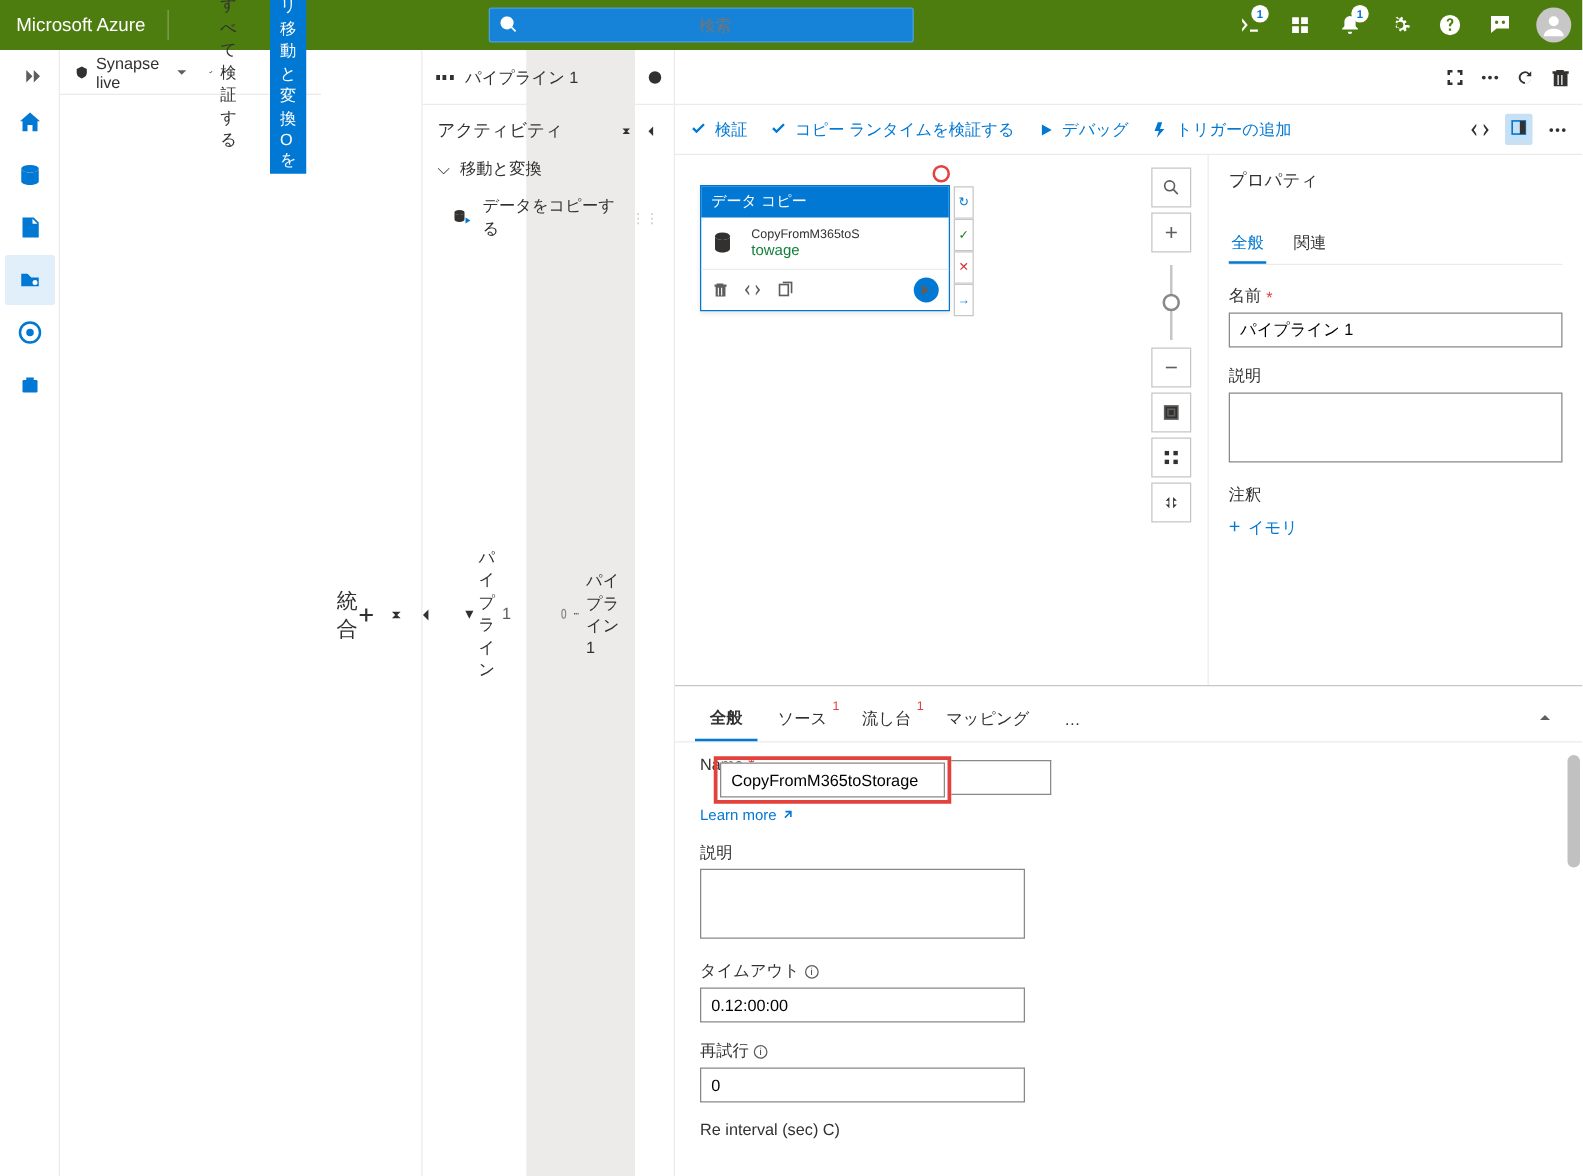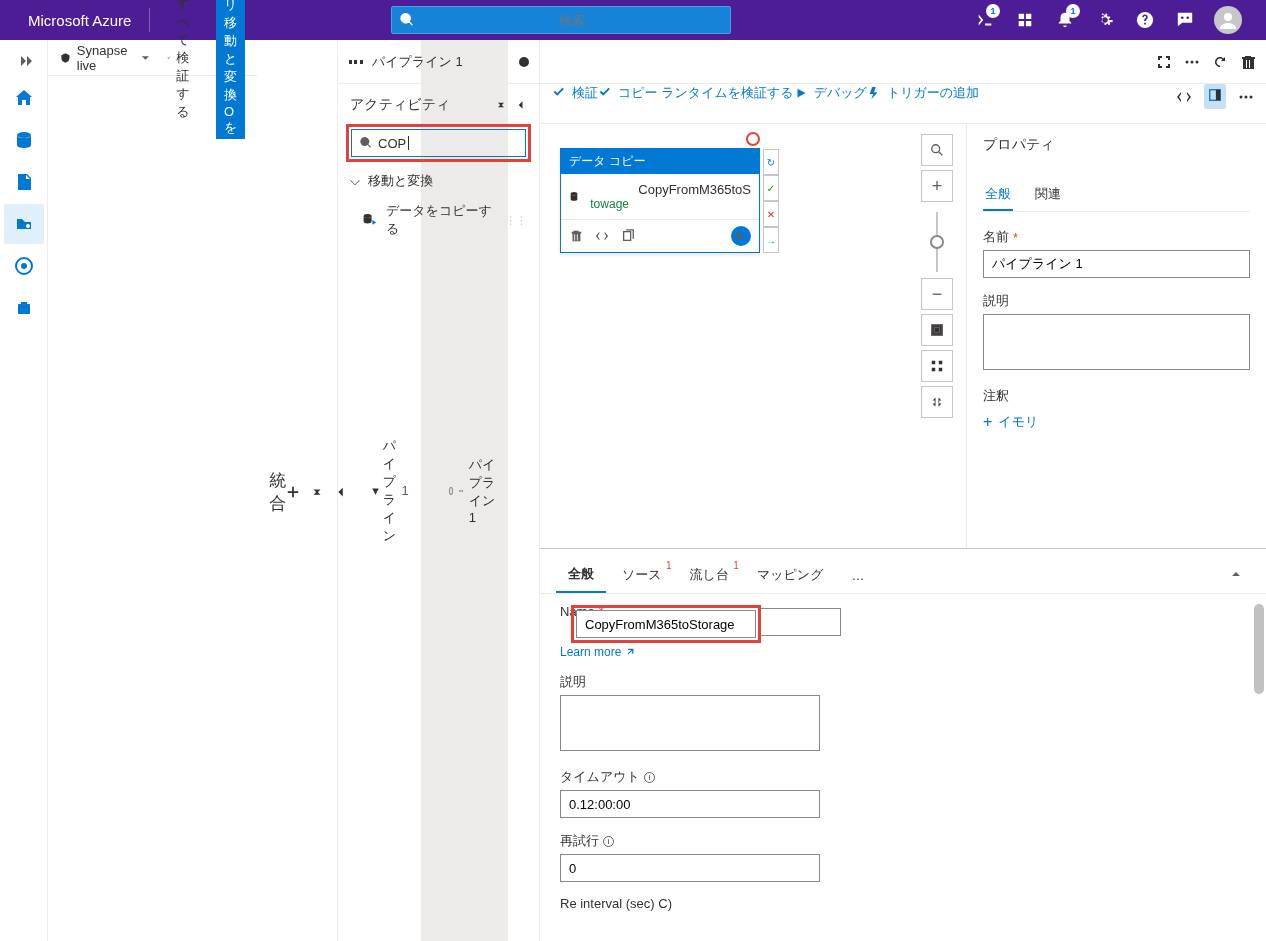--- a/index.html
+++ b/index.html
@@ -1,19 +1,19 @@
 <!DOCTYPE html>
 <html><head>
 <meta charset="utf-8">
 <style>
 * { box-sizing: border-box; margin: 0; padding: 0; }
 body { font-family: "Segoe UI", "Meiryo", sans-serif; font-size: 13px; color: #323130; background: #fff; width: 1266px; height: 941px; overflow: hidden; }
 
 
-.top-header { background: #4c1d95; height: 40px; display: flex; align-items: center; color: #fff; padding: 0 16px; }
+.top-header { background: #4d7c0f; height: 40px; display: flex; align-items: center; color: #fff; padding: 0 1px; }
 .brand { font-size: 15px; font-weight: 400; padding: 0 12px; white-space: nowrap; }
 .hdr-divider { width: 1px; height: 24px; background: rgba(255,255,255,0.3); margin: 0 6px; }
 .search-wrap { flex: 1; display: flex; justify-content: center; }
 .search-box { width: 340px; height: 28px; background: #1683d8; border: 1px solid #4ba0e1; border-radius: 2px; display: flex; align-items: center; padding: 0 8px; color: #fff; }
 .search-box input { background: transparent; border: none; color: #fff; font-size: 13px; outline: none; flex: 1; text-align: center; }
 .search-box svg { width: 14px; height: 14px; margin-right: 8px; }
 .hdr-icons { display: flex; align-items: center; gap: 2px; }
 .hdr-icon { width: 38px; height: 40px; display: flex; align-items: center; justify-content: center; position: relative; cursor: pointer; }
 .hdr-icon svg { width: 18px; height: 18px; }
 .badge { position: absolute; top: 4px; right: 4px; background: #fff; color: #0078d4; border-radius: 50%; width: 14px; height: 14px; font-size: 9px; display: flex; align-items: center; justify-content: center; font-weight: 600; }
@@ -60,21 +60,21 @@
 .act-search-inner svg { width: 12px; height: 12px; margin-right: 6px; color: #605e5c; }
 .act-group { padding: 6px 12px; display: flex; align-items: center; cursor: pointer; }
 .act-group .chev { width: 12px; margin-right: 6px; }
 .act-item { padding: 6px 12px 6px 24px; display: flex; align-items: center; cursor: pointer; }
 .act-item svg { width: 16px; height: 16px; margin-right: 8px; }
 .act-drag { margin-left: auto; color: #c8c6c4; font-size: 11px; }
 
 
 .canvas-area { flex: 1; display: flex; flex-direction: column; min-width: 0; }
 .canvas-top-right { display: flex; justify-content: flex-end; padding: 6px 10px; gap: 12px; border-bottom: 1px solid #edebe9; height: 44px; align-items: center; }
-.canvas-toolbar { height: 40px; border-bottom: 1px solid #edebe9; display: flex; align-items: flex-start; padding: 0 12px; gap: 0; }
+.canvas-toolbar { height: 40px; border-bottom: 1px solid #edebe9; display: flex; align-items: center; padding: 0 12px; gap: 18px; }
 .tb-item { display: flex; align-items: center; gap: 6px; cursor: pointer; font-size: 13px; }
 .tb-item svg { width: 14px; height: 14px; }
 .tb-right { margin-left: auto; display: flex; gap: 12px; align-items: center; }
 .canvas-body { flex: 1; position: relative; background: #fff; overflow: hidden; display: flex; }
 .canvas-main { flex: 1; position: relative; }
 .red-circle { position: absolute; top: 8px; left: 50%; transform: translateX(-50%); width: 14px; height: 14px; border: 2px solid #e3413c; border-radius: 50%; }
 
 
 .activity-node { position: absolute; top: 24px; left: 20px; width: 200px; border: 1px solid #0078d4; background: #fff; box-shadow: 0 2px 4px rgba(0,0,0,0.1); }
 .node-hdr { background: #0078d4; color: #fff; padding: 4px 8px; font-size: 12px; }
@@ -287,29 +287,20 @@
       <span>アクティビティ</span>
       <div class="act-hdr-icons">
         <svg viewBox="0 0 16 16" width="12" height="12" fill="#605e5c">
             <path d="M4 5l4 4 4-4H4zm0 6h8l-4-4-4 4z"></path>
           </svg>
         <svg viewBox="0 0 16 16" width="12" height="12" fill="#605e5c">
             <path d="M10 3L5 8l5 5V3z"></path>
           </svg>
       </div>
     </div>
-    <div class="act-search">
-      <div class="act-search-inner">
-        <svg viewBox="0 0 16 16">
-            <path d="M11 6.5a4.5 4.5 0 11-9 0 4.5 4.5 0 019 0zm-.9 4.3a6 6 0 111.1-1.1l3.6 3.6-1.1 1.1-3.6-3.6z"></path>
-          </svg>
-        <span>COP</span>
-        <span style="border-left:1px solid #323130;height:14px;margin-left:2px;"></span>
-      </div>
-    </div>
     <div class="act-group">
       <span class="chev">⌵</span>
       <span>移動と変換</span>
     </div>
     <div class="act-item">
       <svg viewBox="0 0 20 20" fill="#0078d4">
           <ellipse cx="7" cy="5" rx="5" ry="2.5"></ellipse>
           <path d="M2 5v7c0 1.4 2.2 2.5 5 2.5s5-1.1 5-2.5V5c0 1.4-2.2 2.5-5 2.5S2 6.4 2 5z"></path>
           <path d="M13 10l5 3-5 3v-6z" fill="#0078d4"></path>
         </svg>
@@ -385,21 +376,21 @@
         <div class="red-circle"></div>
 
         <div class="activity-node">
           <div class="node-hdr">データ コピー</div>
           <div class="node-body">
             <svg viewBox="0 0 24 24" fill="#0078d4">
                 <ellipse cx="9" cy="6" rx="6" ry="3"></ellipse>
                 <path d="M3 6v10c0 1.7 2.7 3 6 3s6-1.3 6-3V6c0 1.7-2.7 3-6 3S3 7.7 3 6z"></path>
               </svg>
             <div>
-              <div style="font-size:13px;margin-left:48px;">CopyFromM365toS</div>
+              <div style="font-size:10px;">CopyFromM365toS</div>
               <div style="font-size:12px;color:#15803d;">towage</div>
             </div>
           </div>
           <div class="node-footer">
             <svg viewBox="0 0 16 16">
                 <path d="M5 3V2h6v1h3v2h-1v9H4V5H3V3h2zm1 3v7h1V6H6zm3 0v7h1V6H9z"></path>
               </svg>
             <svg viewBox="0 0 16 16">
                 <path d="M5 3L1 8l4 5v-2L3 8l2-3V3zm6 0v2l2 3-2 3v2l4-5-4-5z"></path>
               </svg>

